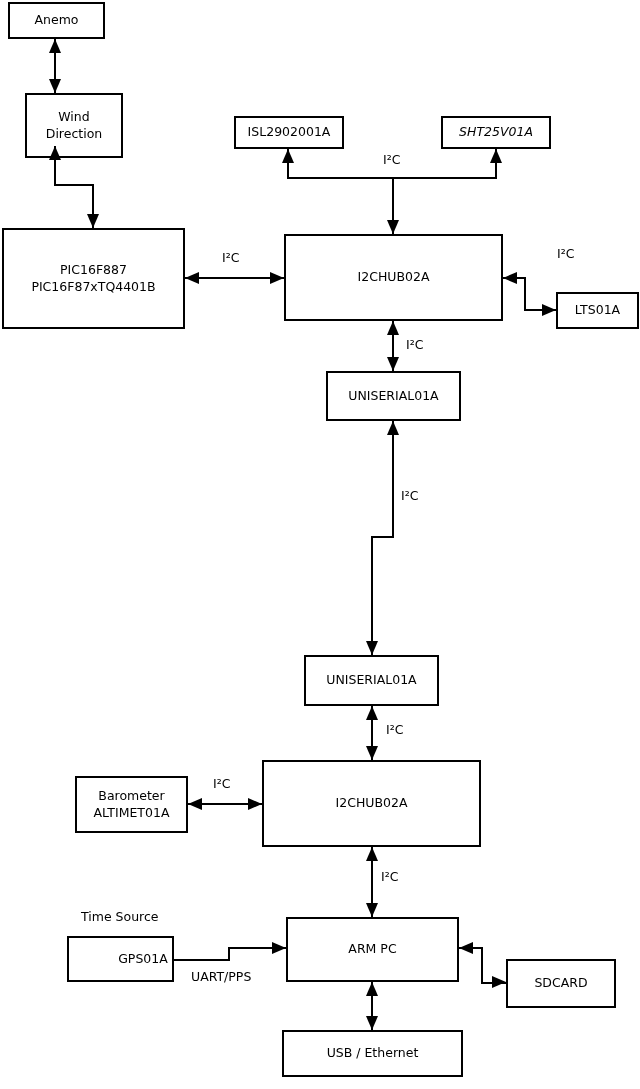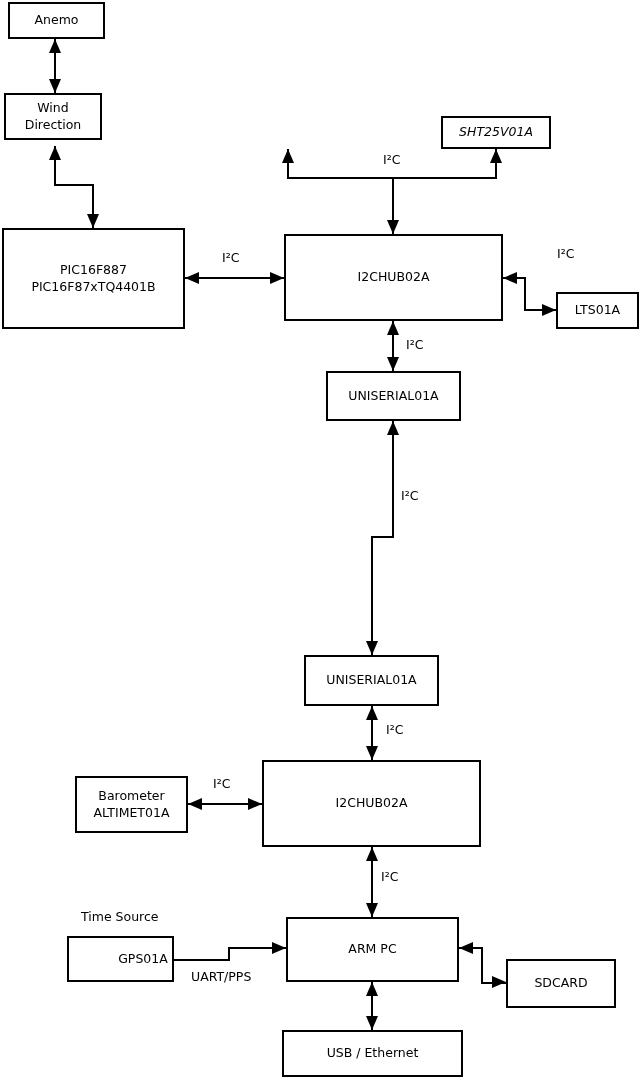--- a/index.html
+++ b/index.html
@@ -31,24 +31,25 @@
   .tri-left  { border-top:6px solid transparent; border-bottom:6px solid transparent; border-right:14px solid #000; }
   .tri-right { border-top:6px solid transparent; border-bottom:6px solid transparent; border-left:14px solid #000; }
   .lbl { position:absolute; font-size:12.5px; white-space:nowrap; }
 </style>
 </head>
 <body>
 
 <div id="canvas">
 
   <div class="node" style="left:8px;   top:2px;    width:97px;  height:37px;">Anemo</div>
-  <div class="node" style="left:4px;   top:93px;   width:98px;  height:47px;">Wind
+  <div class="node" style="left:25px;   top:93px;   width:98px;  height:65px;">Wind
 Direction</div>
   <div class="node" style="left:2px;   top:228px;  width:183px; height:101px;">PIC16F887
 PIC16F87xTQ4401B</div>
+  <div class="node" style="left:234px; top:116px;  width:110px; height:33px;">ISL2902001A</div>
   <div class="node" style="left:441px; top:116px;  width:110px; height:33px;font-style:italic;">SHT25V01A</div>
   <div class="node" style="left:284px; top:234px;  width:219px; height:87px;">I2CHUB02A</div>
   <div class="node" style="left:556px; top:292px;  width:83px;  height:37px;">LTS01A</div>
   <div class="node" style="left:326px; top:371px;  width:135px; height:50px;">UNISERIAL01A</div>
   <div class="node" style="left:304px; top:655px;  width:135px; height:51px;">UNISERIAL01A</div>
   <div class="node" style="left:262px; top:760px;  width:219px; height:87px;">I2CHUB02A</div>
   <div class="node" style="left:75px;  top:776px;  width:113px; height:57px;">Barometer
 ALTIMET01A</div>
   <div class="node" style="left:67px;  top:936px;  width:107px; height:46px;padding-left:45px;">GPS01A</div>
   <div class="node" style="left:506px; top:959px;  width:110px; height:49px;">SDCARD</div>

